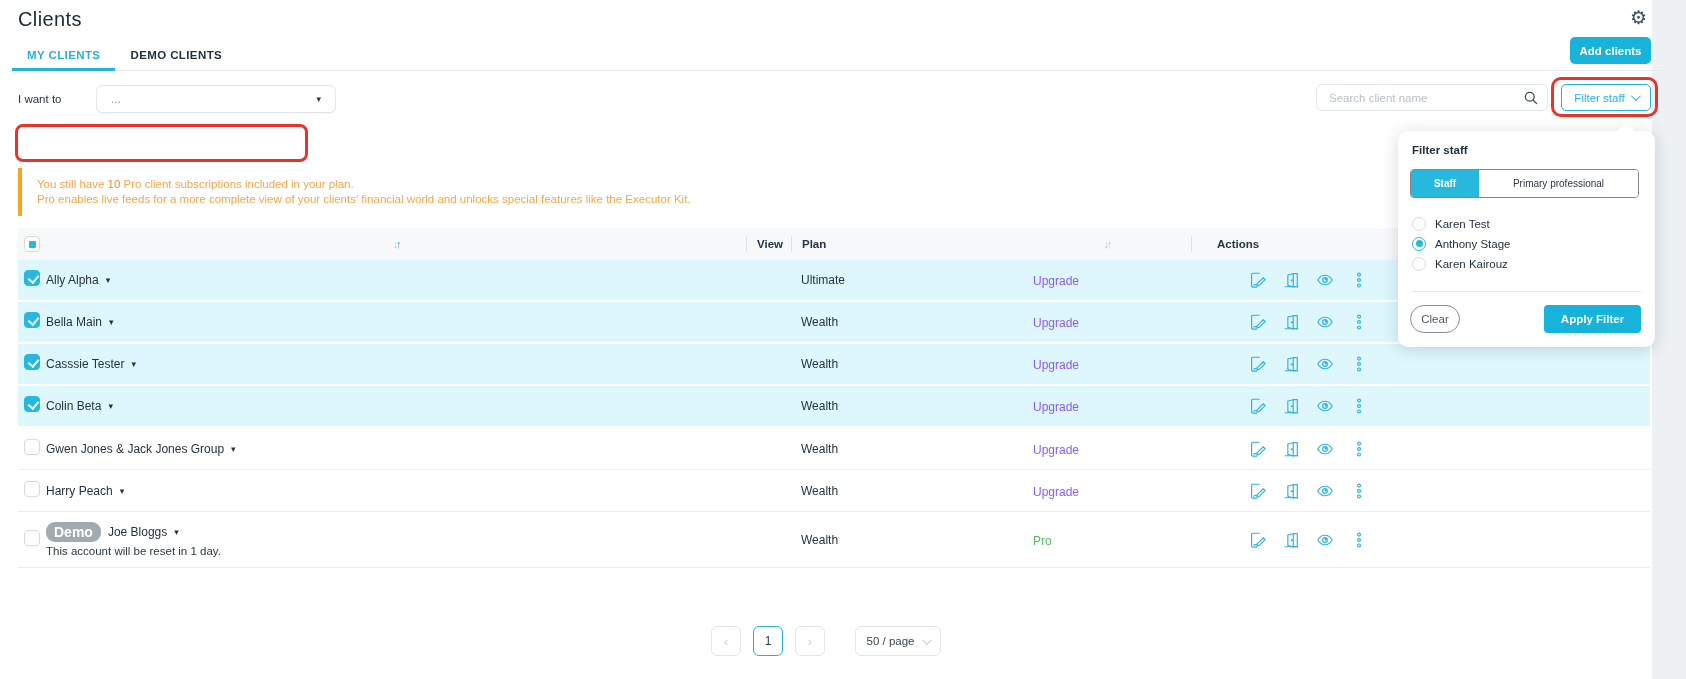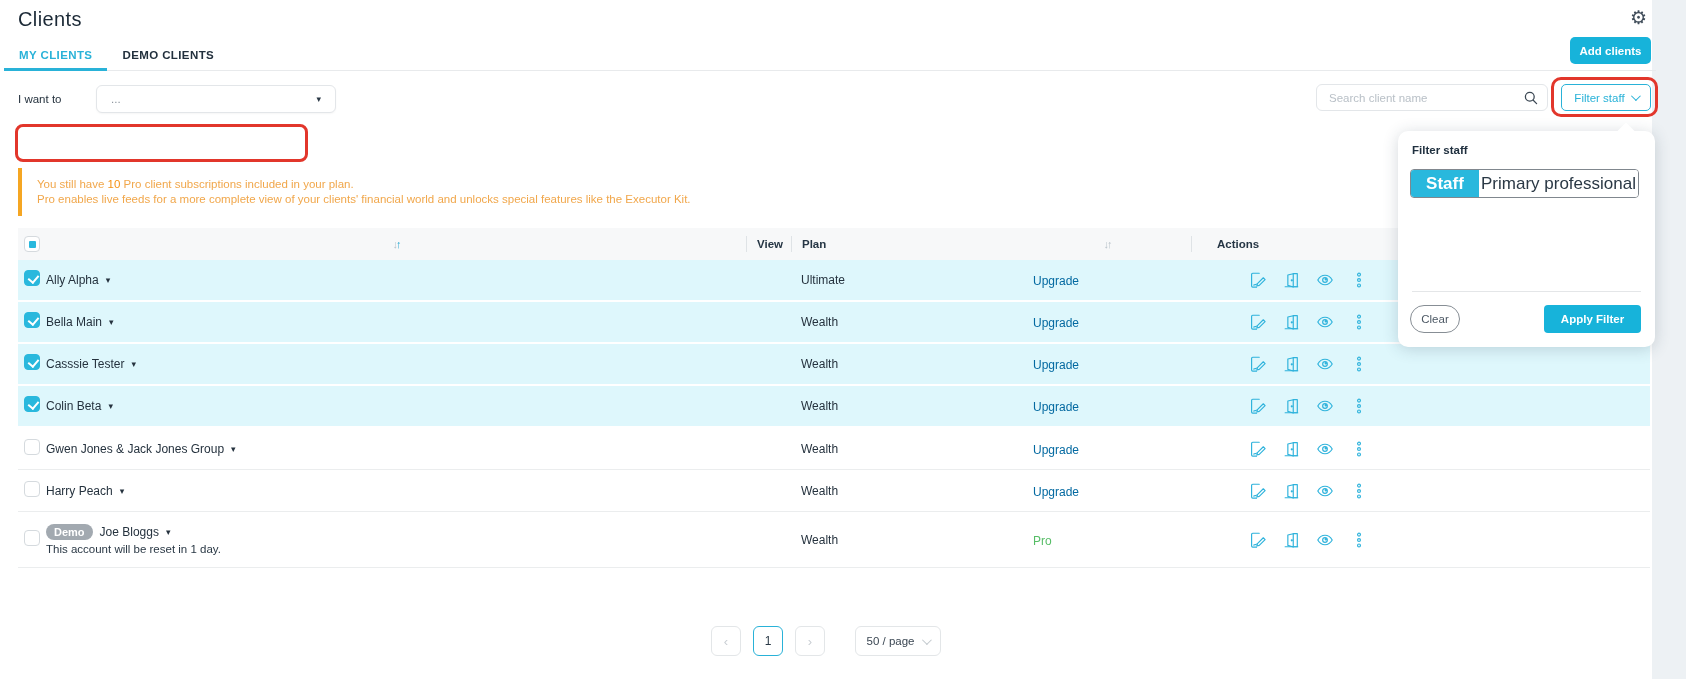--- a/index.html
+++ b/index.html
@@ -13,21 +13,21 @@
   }
   .content { position:absolute; left:0; top:0; width:1652px; height:679px; background:#fff; }
 
   
   .page-title { position:absolute; left:18px; top:8px; font-size:20px; font-weight:500; color:#1b2936; letter-spacing:.4px; }
   .gear { position:absolute; left:1630px; top:7px; font-size:19px; color:#404d5a; cursor:pointer; line-height:22px; }
   .btn-add { position:absolute; left:1570px; top:37px; width:81px; height:27px; background:#17b3da; color:#fff;
              border:none; border-radius:5px; font-size:11.5px; font-weight:bold; font-family:inherit; cursor:pointer; }
 
   
-  .tabbar { position:absolute; left:4px; top:40px; width:100%; height:31px; border-bottom:1px solid #e8eaec; display:flex; }
+  .tabbar { position:absolute; left:12px; top:40px; width:100%; height:31px; border-bottom:1px solid #e8eaec; display:flex; }
   .tab { position:relative; padding:0 15px; font-size:11.5px; font-weight:bold; letter-spacing:.4px; color:#22303d;
          display:flex; align-items:center; cursor:pointer; }
   .tab.active { color:#29b2d8; }
   .tab.active::after { content:""; position:absolute; left:0; right:0; bottom:-1px; height:3px; background:#29b2d8; }
 
   
   .iwt-label { position:absolute; left:18px; top:93px; font-size:11.5px; color:#25323e; }
   .iwt-select { position:absolute; left:96px; top:85px; width:240px; height:28px; background:#fff; border:1px solid #e3e6e9;
                 border-radius:6px; box-shadow:0 1px 2px rgba(0,0,0,.04); display:flex; align-items:center; padding:0 14px;
                 font-size:11.5px; color:#8a939c; cursor:pointer; }
@@ -70,23 +70,23 @@
   .sort-ic.active .sort-up { color:#2aa9d2; }
 
   .tbody { position:absolute; left:18px; top:260px; width:1632px; }
   .trow { height:42px; border-bottom:1px solid #ebedee; background:#fff; }
   .trow.sel { background:#def7fc; border-bottom:2px solid #fff; }
   .trow.tall { height:56px; }
   .nm { font-size:12px; color:#25323e; cursor:pointer; }
   .nm-caret { font-size:9px; color:#25323e; margin-left:7px; cursor:pointer; }
   .name-line { display:flex; align-items:center; }
   .note { font-size:11.5px; color:#2a3845; margin-top:3px; }
-  .badge { background:#a2a9b0; color:#fff; font-size:11px; font-weight:bold; border-radius:9px; padding:2px 8px; margin-right:7px; }
+  .badge { background:#a2a9b0; color:#fff; font-size:14px; font-weight:bold; border-radius:9px; padding:2px 8px; margin-right:7px; }
   .view-val { font-size:12px; color:#25323e; }
-  .plan-link { font-size:12px; color:#0369a1; text-decoration:none; cursor:pointer; }
+  .plan-link { font-size:12px; color:#8b5cf6; text-decoration:none; cursor:pointer; }
   .plan-link.pro { color:#56bd66; cursor:default; }
   .actions-cell { display:flex; align-items:center; gap:16px; }
   .act { width:18px; height:18px; cursor:pointer; display:inline-flex; }
   .act svg { width:18px; height:18px; stroke:#2fb3dc; fill:none; stroke-width:1.3; stroke-linecap:round; stroke-linejoin:round; }
 
   
   .cb { width:16px; height:16px; border-radius:4px; border:1px solid #d5dade; background:#fff; display:inline-block; position:relative; cursor:pointer; }
   .cb.checked { background:#29b8dd; border-color:#29b8dd; }
   .cb.checked::after { content:""; position:absolute; left:4.5px; top:2px; width:5px; height:8px;
                        border:solid #fff; border-width:0 2px 2px 0; transform:rotate(40deg); }
@@ -103,21 +103,21 @@
   .pg-caret { width:7px; height:7px; border-right:1.5px solid #c3c9ce; border-bottom:1.5px solid #c3c9ce; transform:rotate(45deg) translateY(-2px); }
 
   .chev { width:7px; height:7px; border-right:1.5px solid #29b2d8; border-bottom:1.5px solid #29b2d8; transform:rotate(45deg) translateY(-2px); }
 
   
   .panel { position:absolute; left:1398px; top:131px; width:257px; height:216px; background:#fff; border-radius:10px;
            box-shadow:0 2px 16px rgba(40,60,80,.20); z-index:40; }
   .panel::before { content:""; position:absolute; top:-6px; left:222px; width:12px; height:12px; background:#fff; transform:rotate(45deg); }
   .panel-title { position:absolute; left:14px; top:13px; font-size:11.5px; font-weight:bold; color:#20303f; }
   .toggle { position:absolute; left:12px; top:38px; width:229px; height:29px; display:flex; border:1px solid #80878e; border-radius:4px; overflow:hidden; }
-  .seg { display:flex; align-items:center; justify-content:center; font-size:17px; cursor:pointer; }
+  .seg { display:flex; align-items:center; justify-content:center; font-size:10px; cursor:pointer; }
   .seg.on { flex:0 0 68px; background:#29b8dd; color:#fff; font-weight:bold; }
   .seg.off { flex:1; background:#fff; color:#2a3845; }
   .radio-list { position:absolute; left:14px; top:83px; }
   .radio-row { display:flex; align-items:center; height:19px; margin-bottom:1px; cursor:pointer; }
   .radio { width:14px; height:14px; border-radius:50%; border:1px solid #d5dade; background:#fff; margin-right:9px; position:relative; }
   .radio.sel { border-color:#29b8dd; }
   .radio.sel::after { content:""; position:absolute; left:2.5px; top:2.5px; width:7px; height:7px; border-radius:50%; background:#29b8dd; }
   .radio-label { font-size:11.5px; color:#25323e; }
   .panel-divider { position:absolute; left:14px; right:14px; top:160px; border-top:1px solid #e4e6e8; }
   .btn-clear { position:absolute; left:12px; top:174px; width:50px; height:28px; background:#fff; border:1px solid #878e95;
@@ -510,19 +510,33 @@
   </div>
 
 </div>
 
 <div class="panel">
   <div class="panel-title">Filter staff</div>
   <div class="toggle">
     <div class="seg on">Staff</div>
     <div class="seg off">Primary professional</div>
   </div>
+  <div class="radio-list">
+    <div class="radio-row">
+      <span class="radio"></span>
+      <span class="radio-label">Karen Test</span>
+    </div>
+    <div class="radio-row">
+      <span class="radio sel"></span>
+      <span class="radio-label">Anthony Stage</span>
+    </div>
+    <div class="radio-row">
+      <span class="radio"></span>
+      <span class="radio-label">Karen Kairouz</span>
+    </div>
+  </div>
   <div class="panel-divider"></div>
   <button class="btn-clear">Clear</button>
   <button class="btn-apply">Apply Filter</button>
 </div>
 
 <div class="ann ann1"></div>
 <div class="ann ann2"></div>
 
 </body></html>

